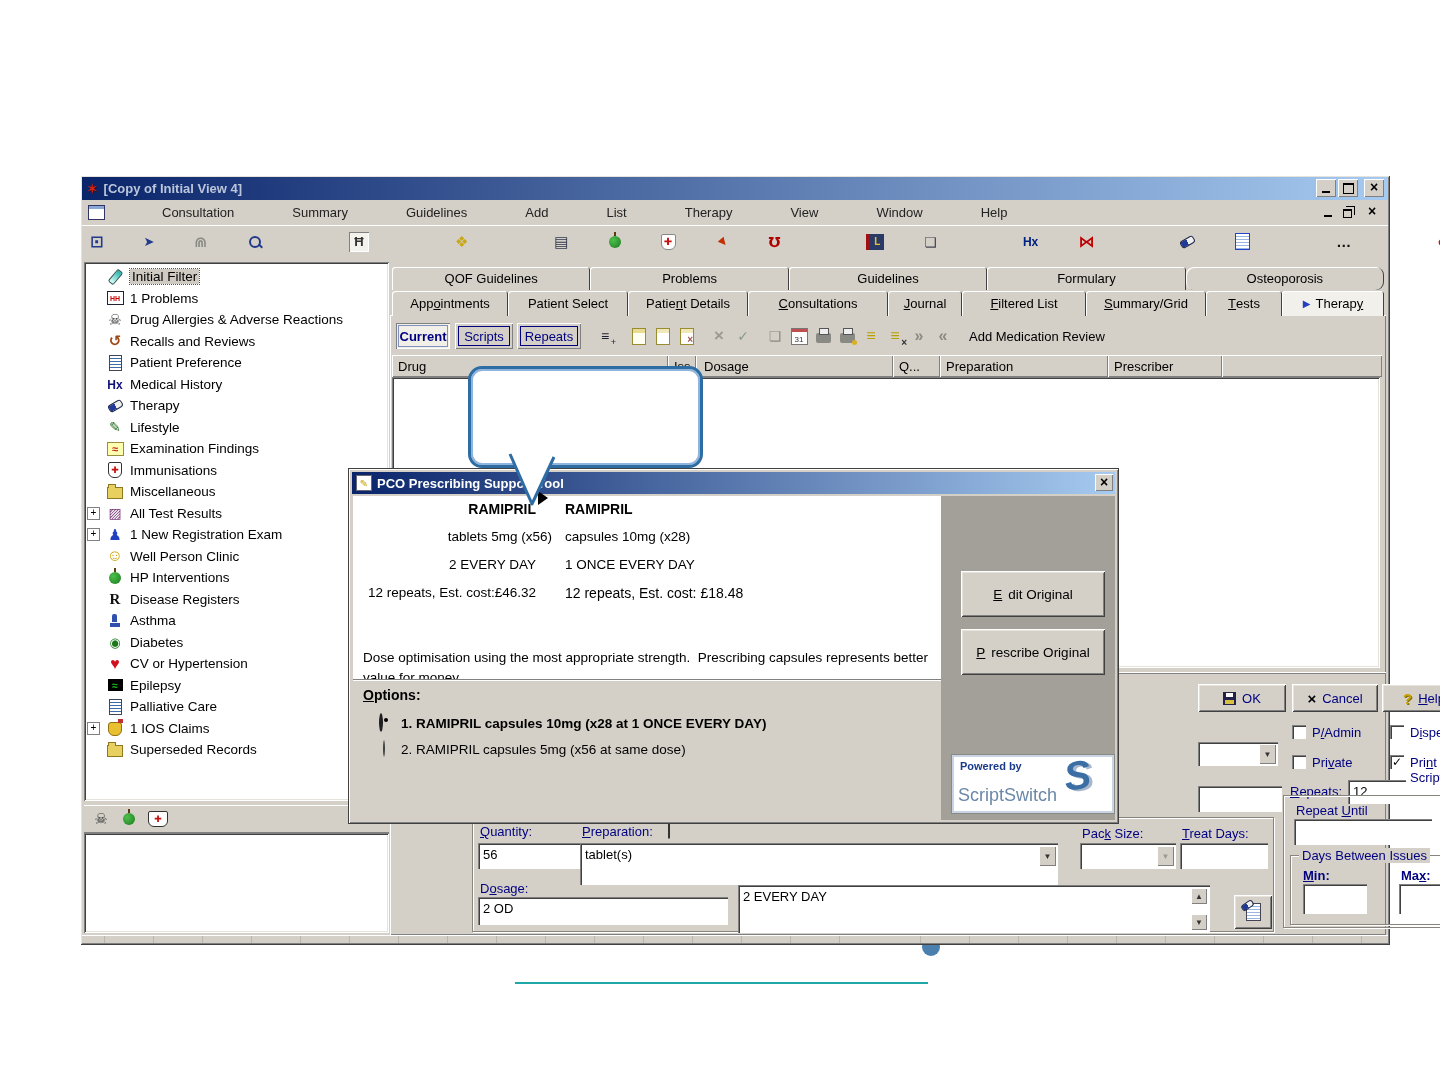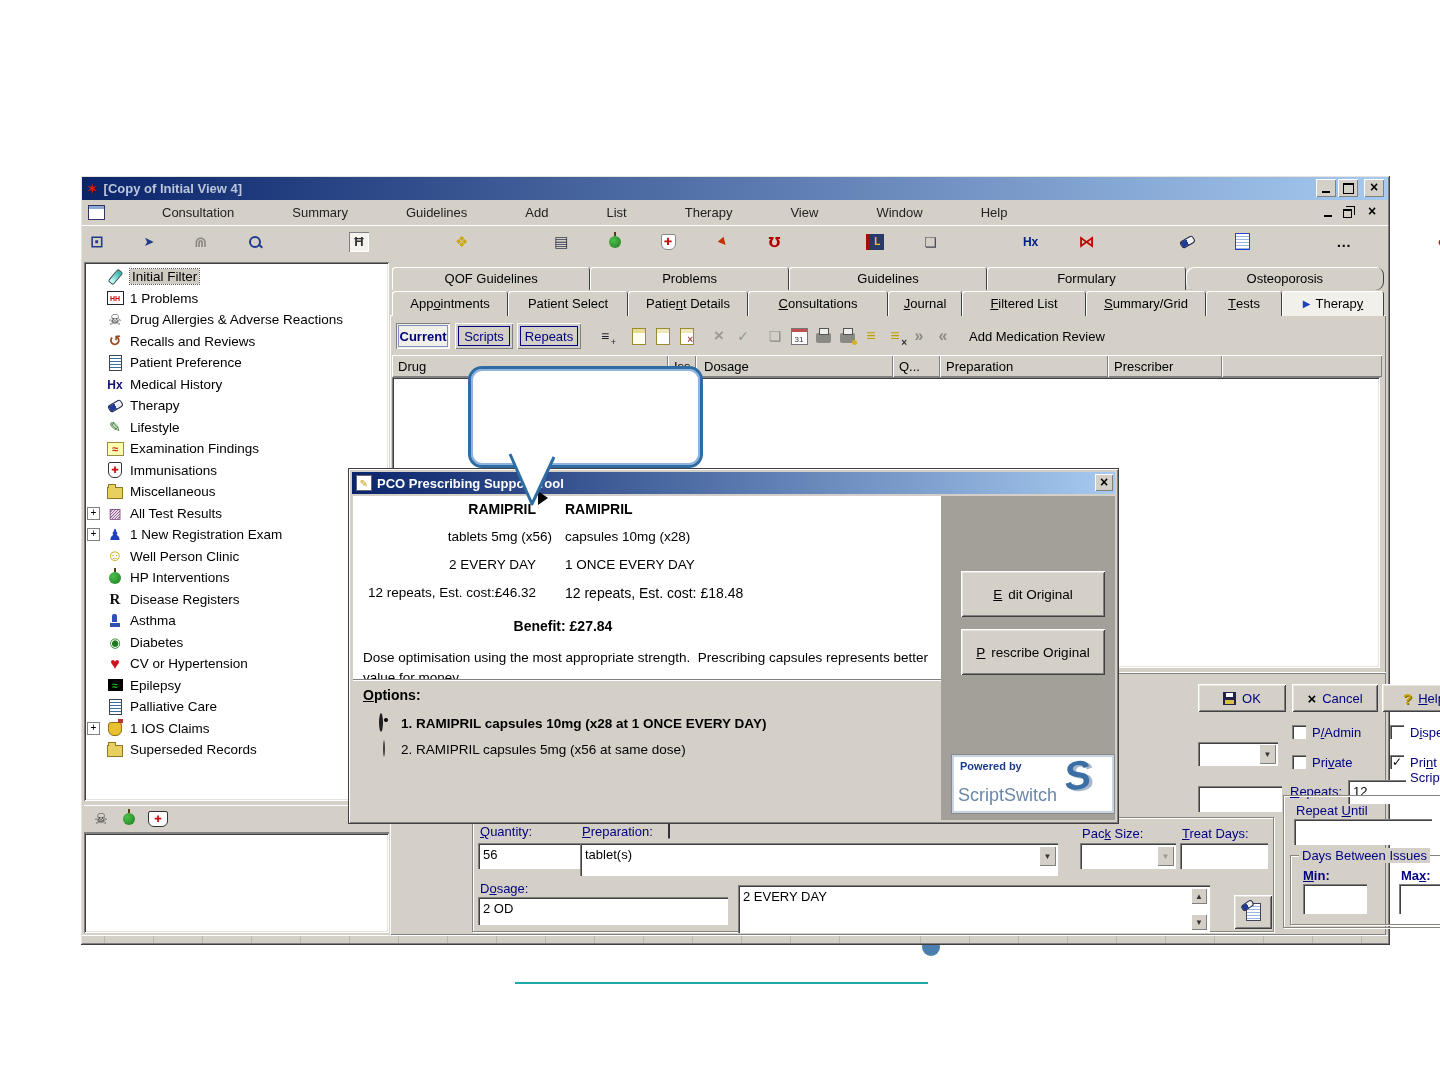--- a/index.html
+++ b/index.html
@@ -524,21 +524,21 @@
         <div class="abs tfield" style="left:108px;top:28px;width:64px;height:30px;"></div>
       </div>
 
       
       <div class="abs groupbox" style="left:82px;top:145px;width:800px;height:113px;"></div>
       <span class="abs navy" style="left:90px;top:152px;"><u>Q</u>uantity:</span>
       <div class="abs tfield" style="left:88px;top:171px;width:112px;height:26px;">56</div>
 
       <span class="abs navy" style="left:192px;top:152px;"><u>P</u>reparation:</span>
       <span class="abs icn-bottle" style="left:278px;top:151px;"></span>
-      <div class="abs tfield" style="left:190px;top:171px;width:478px;height:33px;">tablet(s)</div>
+      <div class="abs tfield" style="left:190px;top:171px;width:478px;height:42px;">tablet(s)</div>
       <span class="abs raised-thin scrollbtn" style="left:649px;top:174px;width:17px;height:20px;">▼</span>
 
       <span class="abs navy" style="left:692px;top:154px;">Pac<u>k</u> Size:</span>
       <div class="abs tfield" style="left:690px;top:171px;width:96px;height:26px;"></div>
       <span class="abs raised-thin scrollbtn" style="left:767px;top:174px;width:17px;height:20px;color:#9a9a94;">▼</span>
 
       <span class="abs navy" style="left:792px;top:154px;"><u>T</u>reat Days:</span>
       <div class="abs tfield" style="left:790px;top:171px;width:88px;height:26px;"></div>
 
       <span class="abs navy" style="left:90px;top:209px;">D<u>o</u>sage:</span>
@@ -577,21 +577,20 @@
 
       <div class="abs" style="left:16px;top:33px;width:183px;text-align:right;font-size:13.5px;">tablets 5mg (x56)</div>
       <div class="abs" style="left:212px;top:33px;font-size:13.5px;">capsules 10mg (x28)</div>
 
       <div class="abs" style="left:0;top:61px;width:183px;text-align:right;font-size:13.5px;">2 EVERY DAY</div>
       <div class="abs" style="left:212px;top:61px;font-size:13.5px;">1 ONCE EVERY DAY</div>
 
       <div class="abs" style="left:0;top:89px;width:183px;text-align:right;font-size:13.5px;white-space:nowrap;">12 repeats, Est. cost:£46.32</div>
       <div class="abs" style="left:212px;top:89px;font-size:14px;white-space:nowrap;">12 repeats, Est. cost: £18.48</div>
 
-      <div class="abs" style="left:0;top:122px;width:420px;text-align:center;font-weight:bold;font-size:14px;">Benefit: £27.84</div>
 
       <div class="abs" style="left:10px;top:152px;width:566px;font-size:13.5px;line-height:20px;white-space:pre-wrap;">Dose optimisation using the most appropriate strength.  Prescribing capsules represents better value for money</div>
     </div>
 
     <div class="abs" style="left:4px;top:210px;width:588px;height:141px;background:#d4d0c8;box-shadow:inset 0 1px 0 #808080, inset 0 2px 0 #fff;">
       <span class="abs" style="left:10px;top:8px;font-weight:bold;font-size:14px;"><u>O</u>ptions:</span>
       <span class="abs radio on" style="left:26px;top:36px;"></span>
       <span class="abs" style="left:48px;top:37px;font-weight:bold;font-size:13.5px;">1. RAMIPRIL capsules 10mg (x28 at 1 ONCE EVERY DAY)</span>
       <span class="abs radio" style="left:26px;top:62px;"></span>
       <span class="abs" style="left:48px;top:63px;font-size:13.5px;">2. RAMIPRIL capsules 5mg (x56 at same dose)</span>

